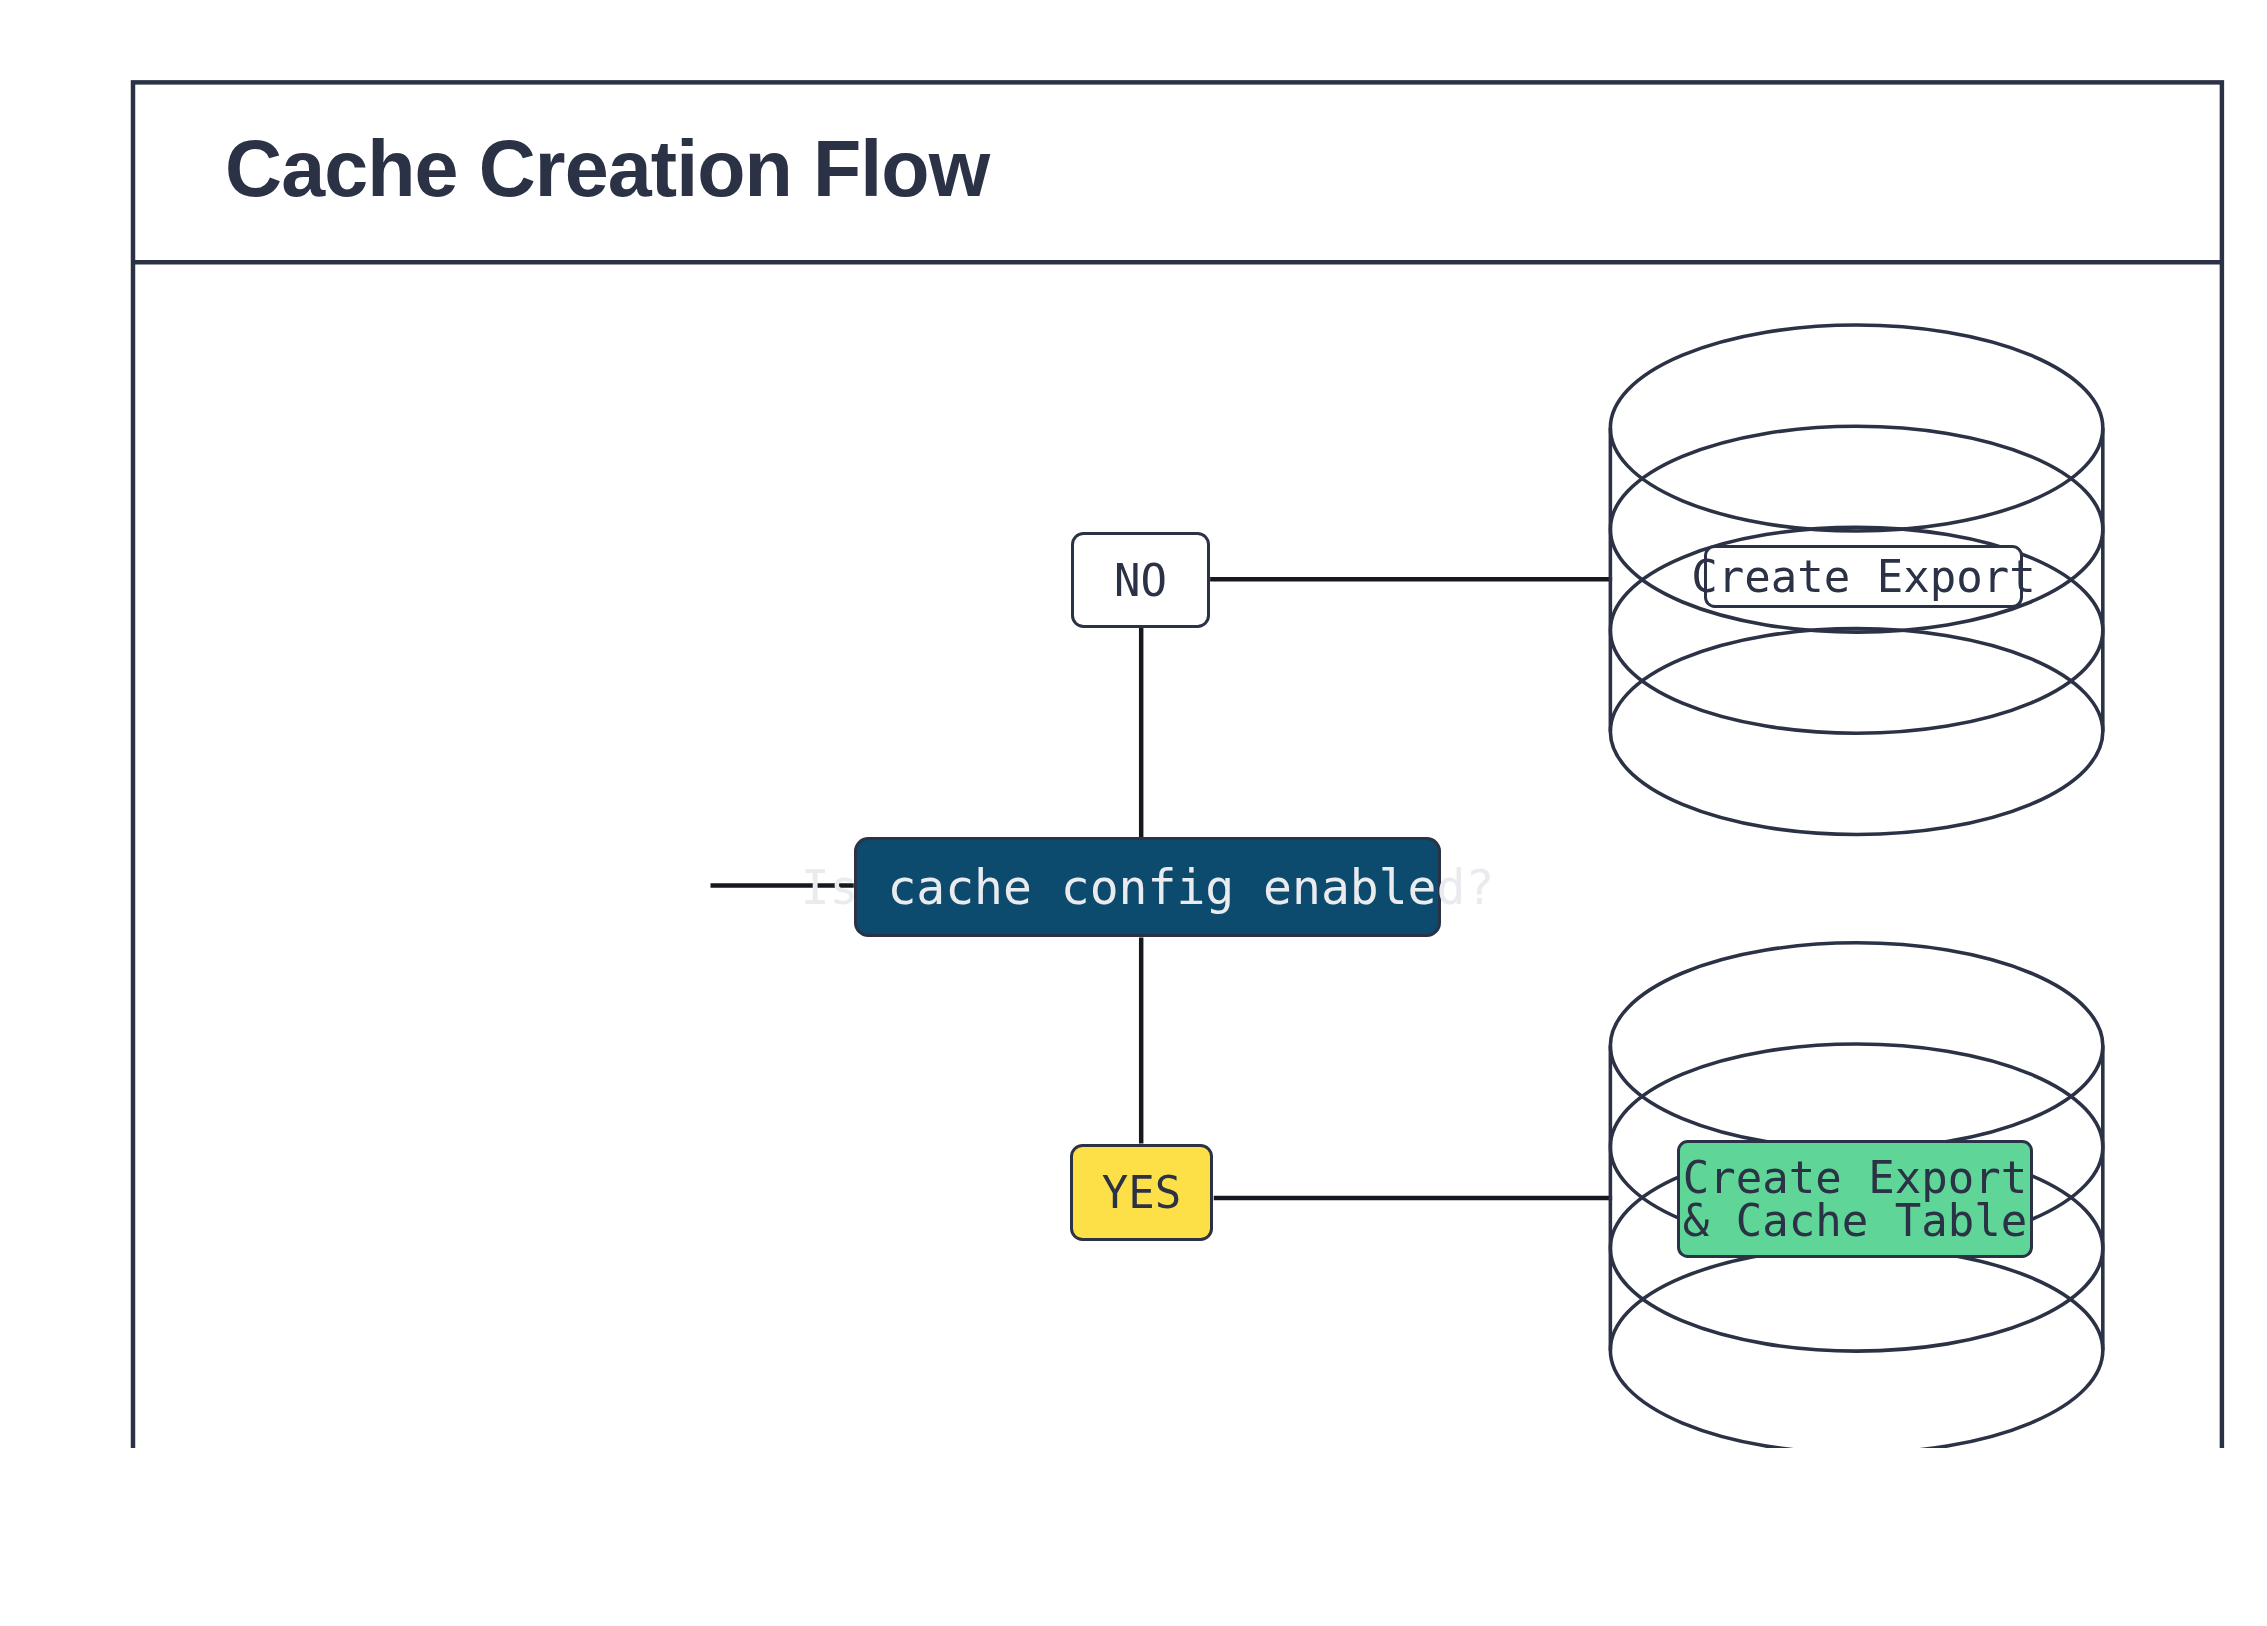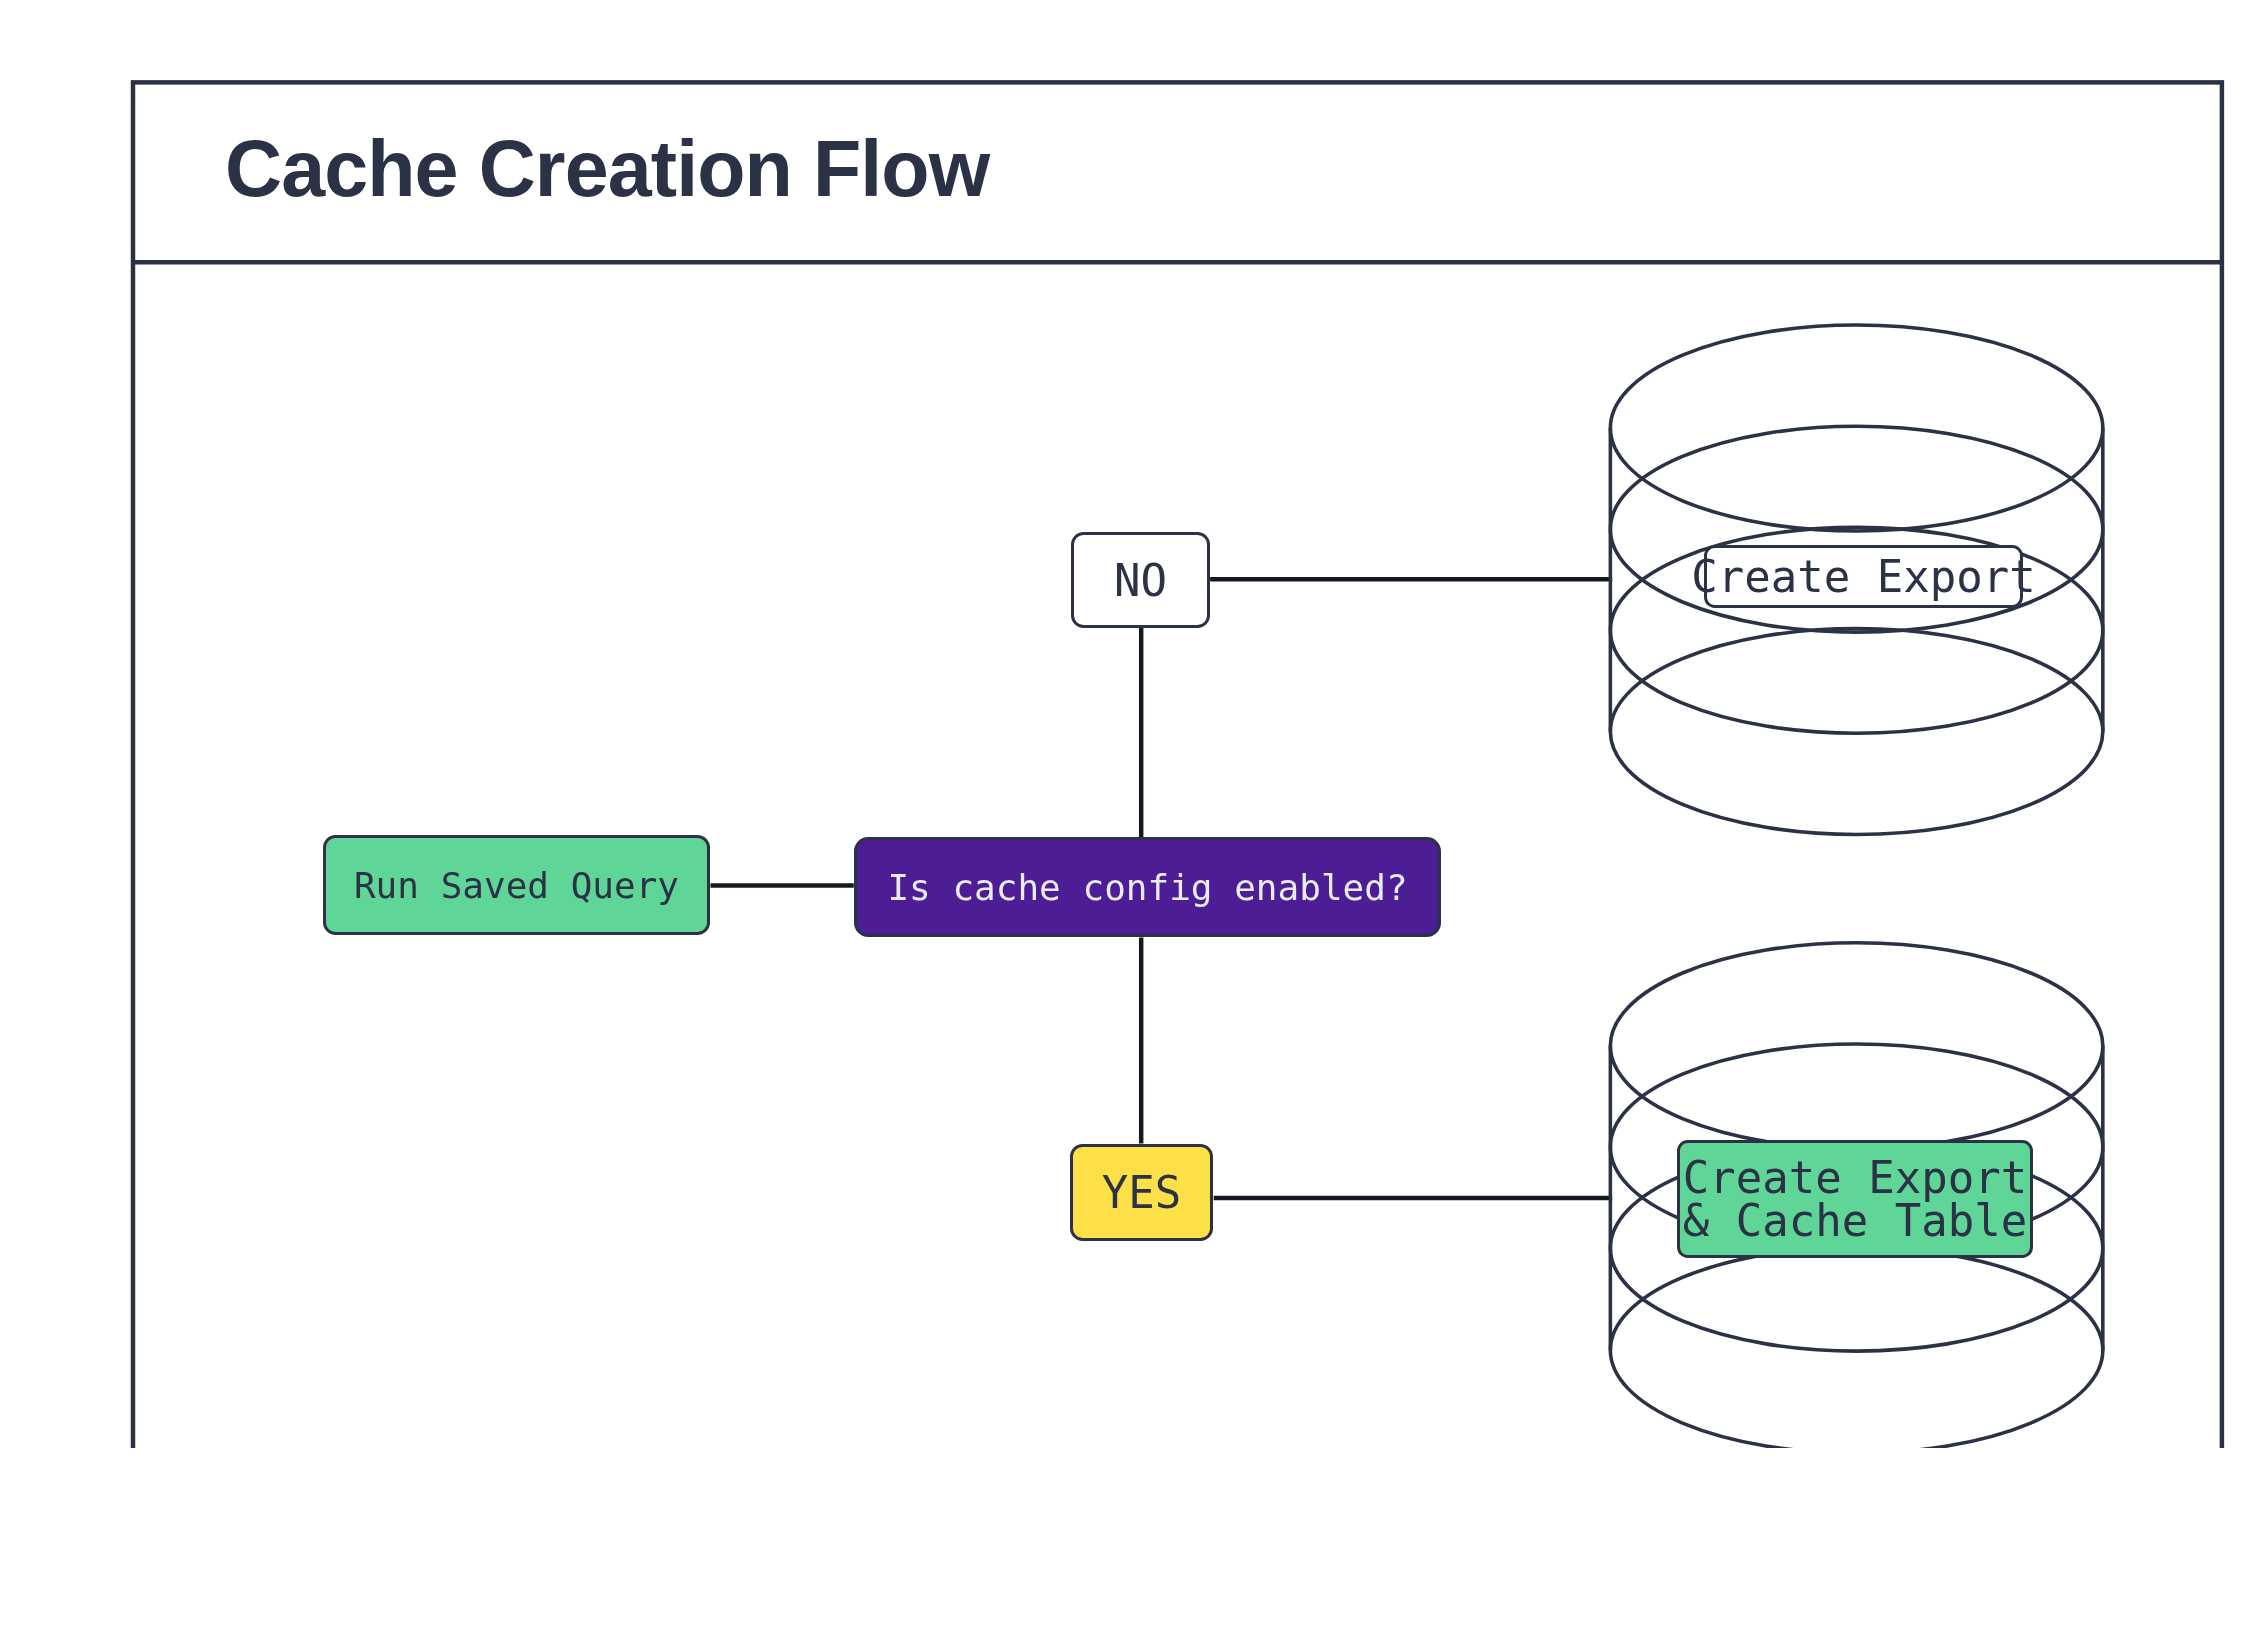--- a/index.html
+++ b/index.html
@@ -48,24 +48,24 @@
     text-align: center;
     white-space: nowrap;
   }
   .node-start {
     left: 280px; top: 835px; width: 387px; height: 100px;
     background: #5fd598;
     font-size: 36px;
   }
   .node-decision {
     left: 811px; top: 837px; width: 587px; height: 100px;
-    background: #4c1d95;
+    background: #0c4a6e;
     color: #e9ebee;
     border-radius: 14.3px;
-    font-size: 36px;
+    font-size: 48px;
   }
   .node-no {
     left: 1028px; top: 532px; width: 139px; height: 96px;
     background: #ffffff;
   }
   .node-yes {
     left: 1027px; top: 1144px; width: 143px; height: 97px;
     background: #fde047;
   }
   .node-export-label {
@@ -124,21 +124,20 @@
       <line x1="2300" y1="1168" x2="2300" y2="1508" class="ink"></line>
       <ellipse cx="2025" cy="1508" rx="275" ry="115" class="ink"></ellipse>
       <ellipse cx="2025" cy="1394" rx="275" ry="115" class="ink"></ellipse>
       <ellipse cx="2025" cy="1281" rx="275" ry="115" class="ink"></ellipse>
       <ellipse cx="2025" cy="1168" rx="275" ry="115" class="ink"></ellipse>
     </g>
   </svg>
 
   <h1 class="page-title">Cache Creation Flow</h1>
 
-  <div class="node node-start">Run Saved Query</div>
 
   <div class="node node-decision">Is cache config enabled?</div>
 
   <div class="node node-no">NO</div>
 
   <div class="node node-yes">YES</div>
 
   <div class="node node-export-label">Create Export</div>
 
   <div class="node node-cache-label">

